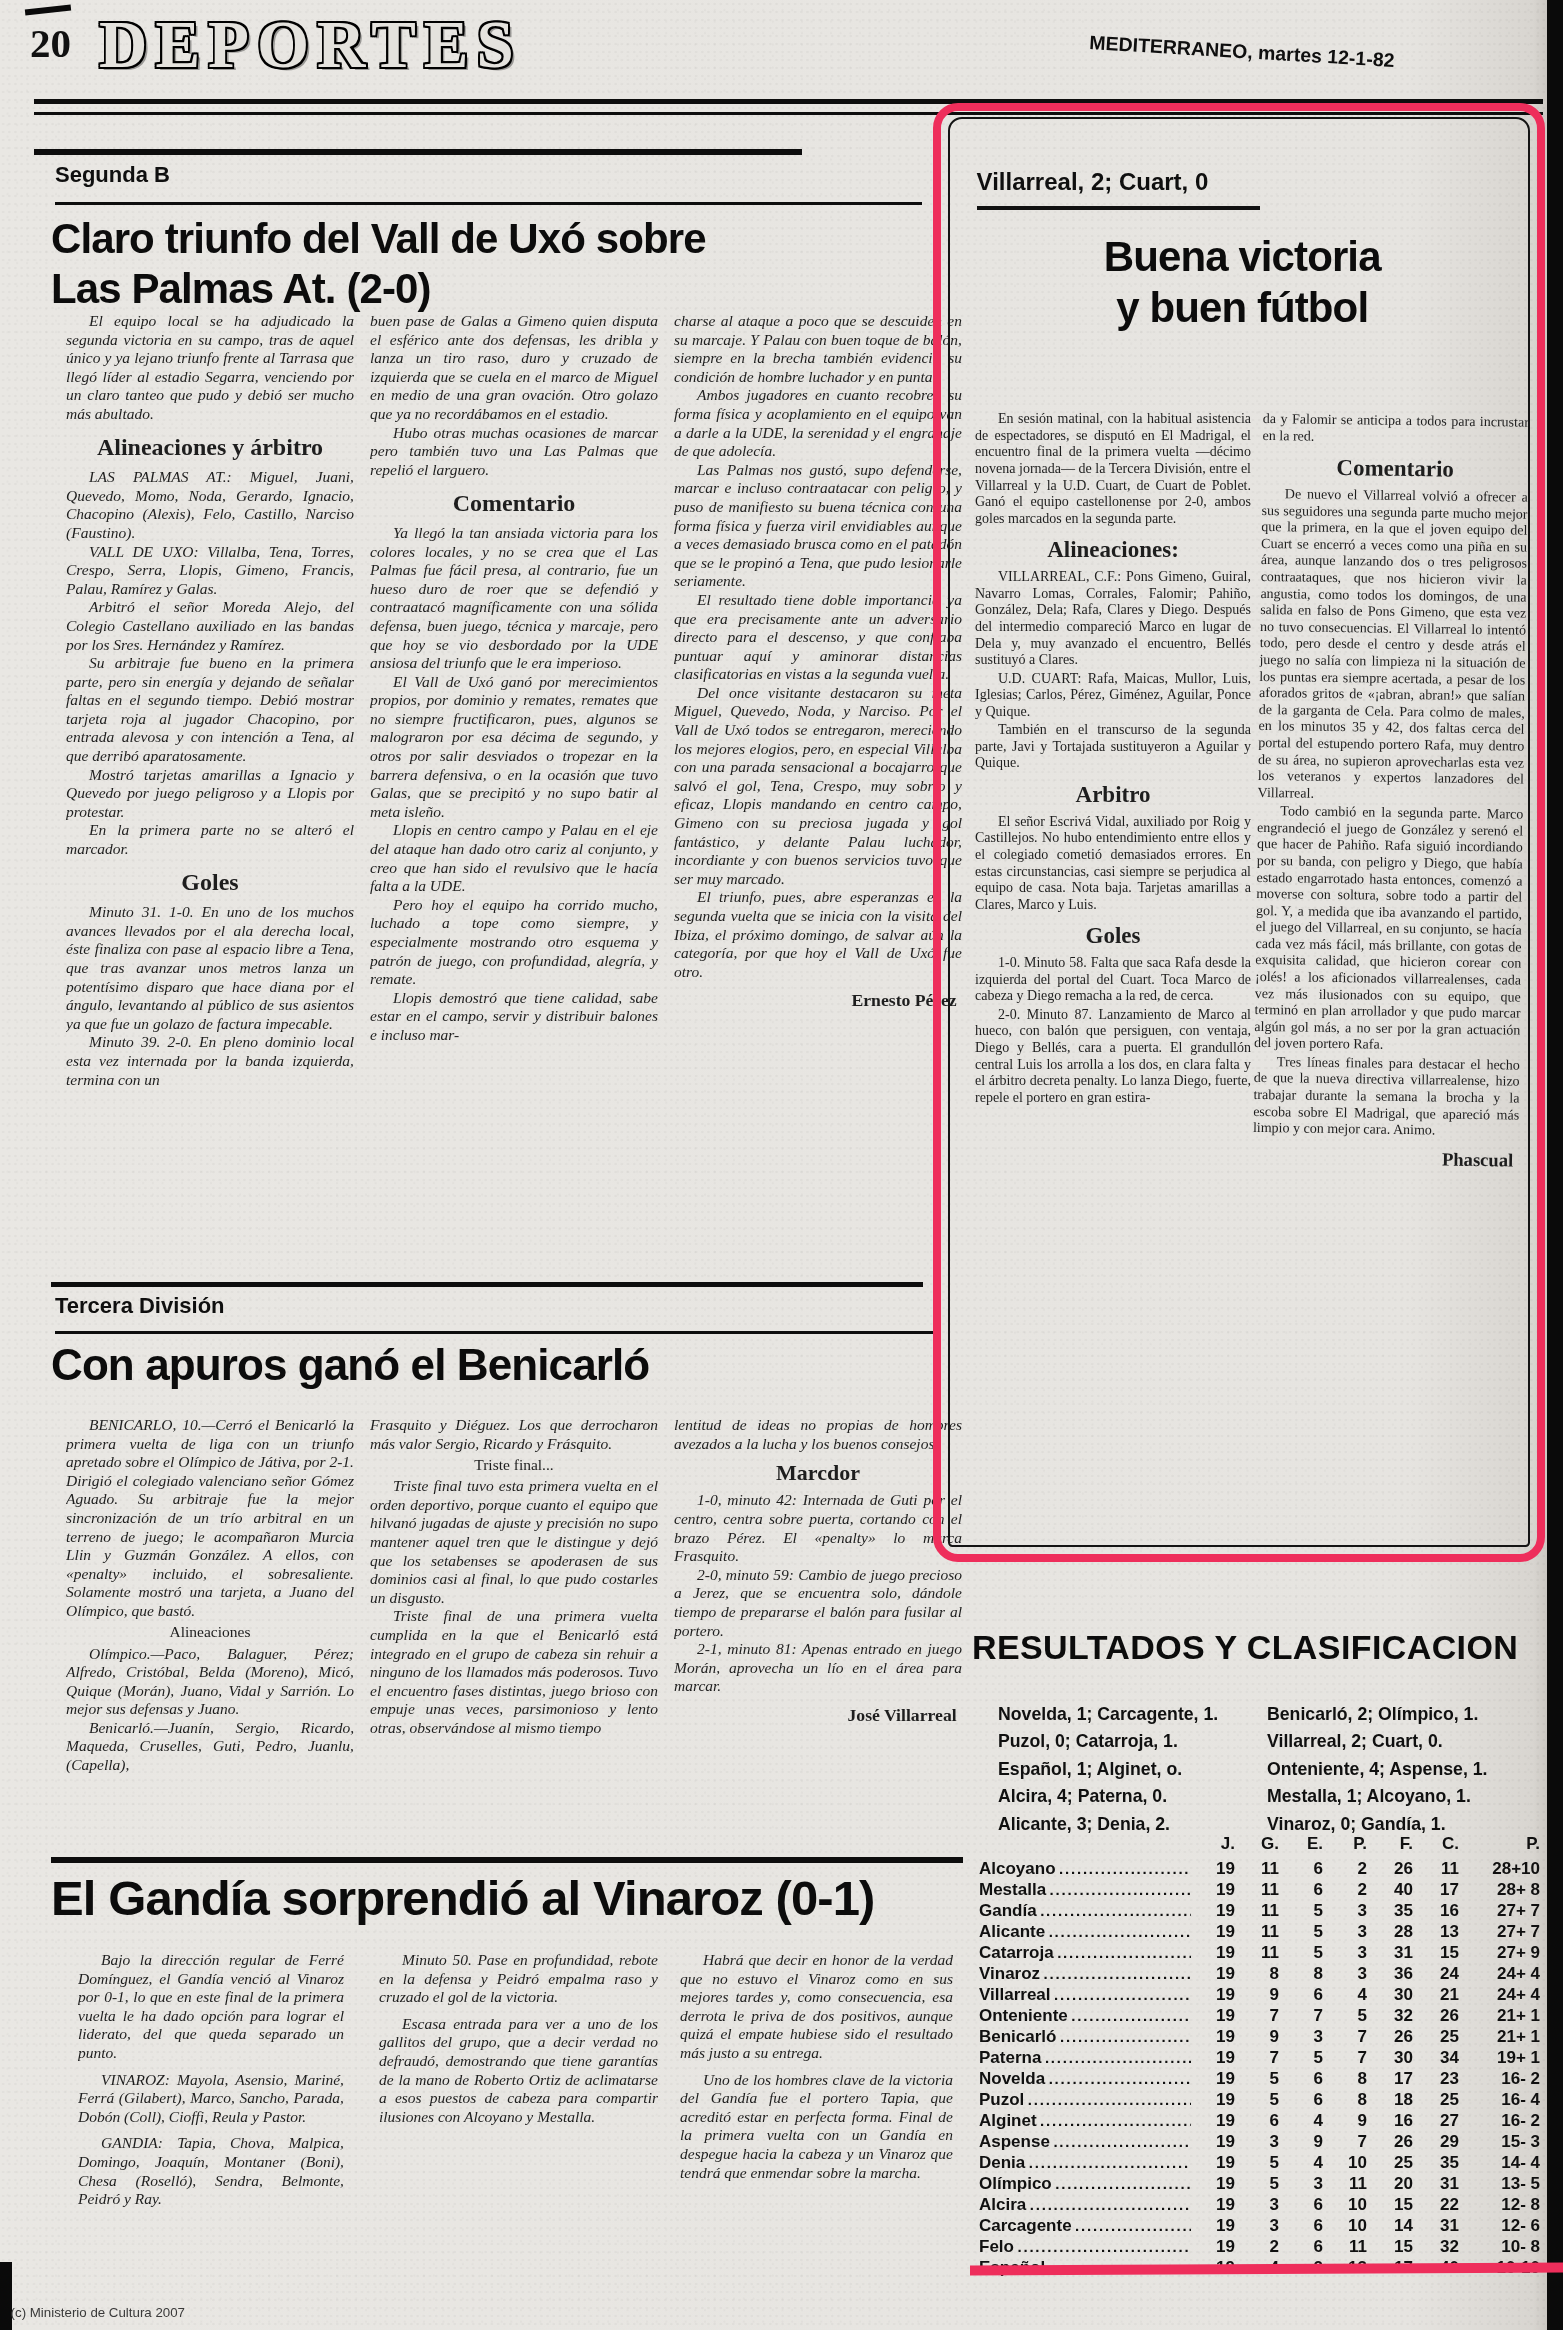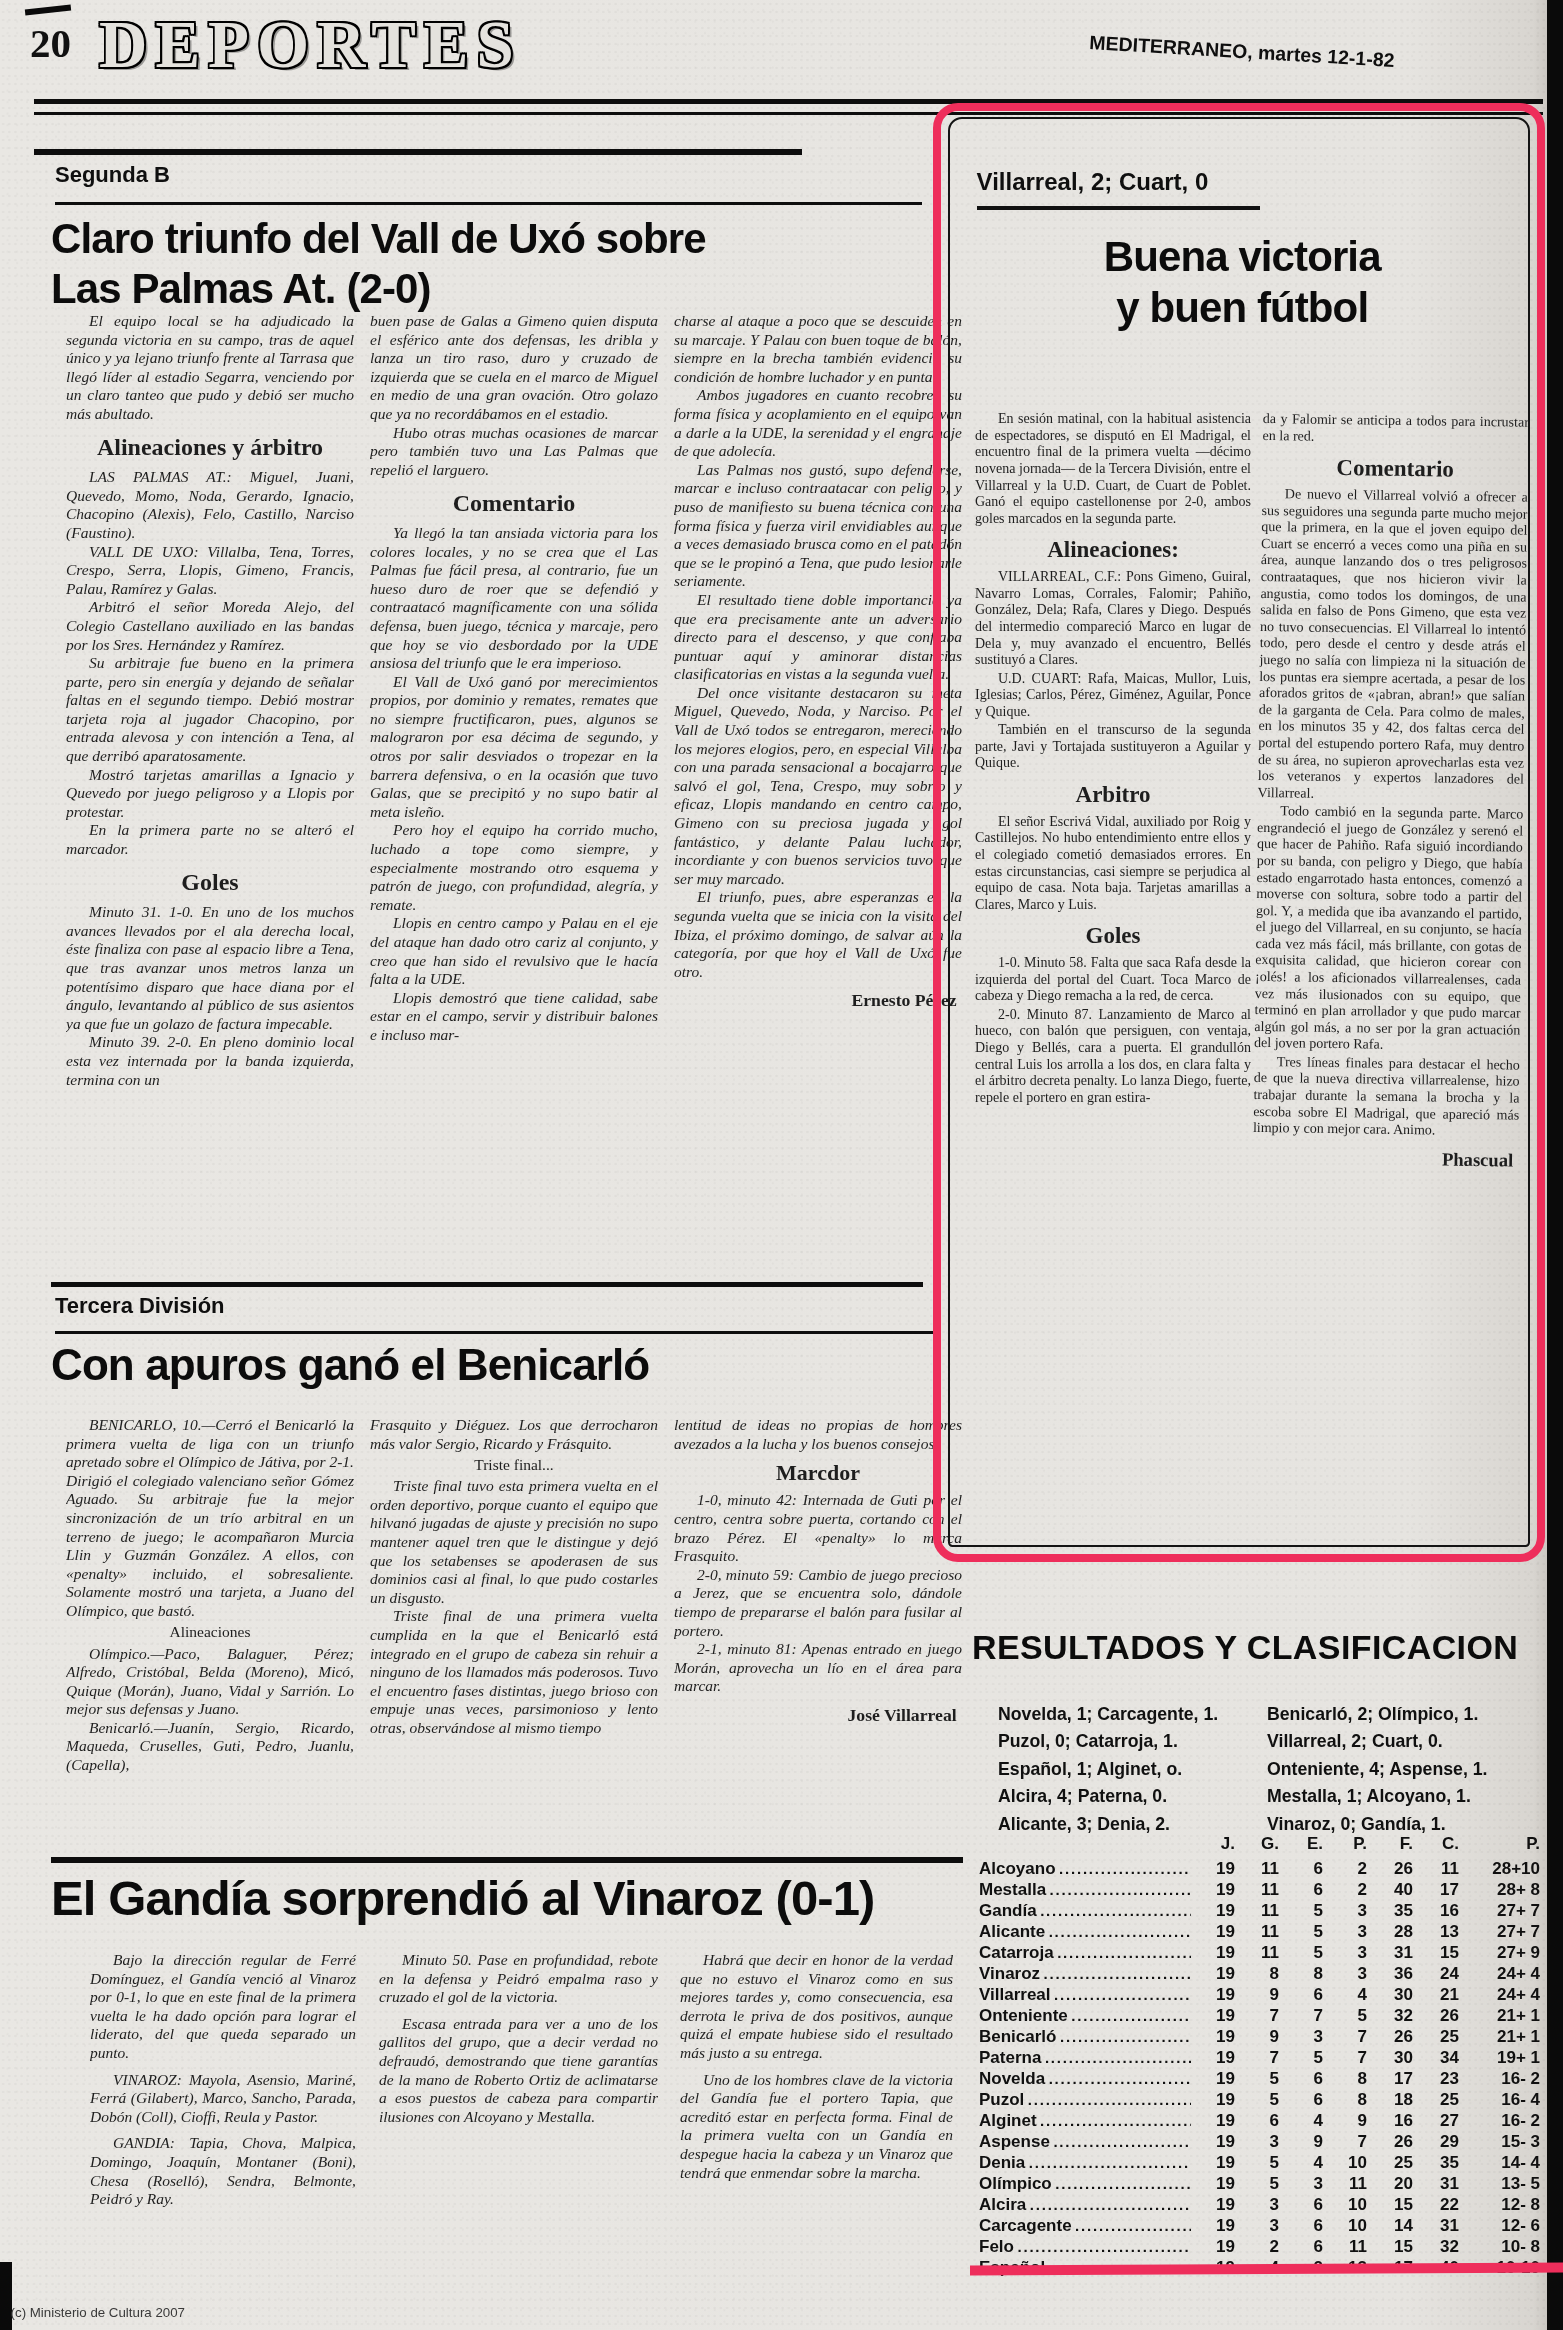--- a/index.html
+++ b/index.html
@@ -93,22 +93,22 @@
       <div class="subhead">Goles</div>
       <p class="par">Minuto 31. 1-0. En uno de los muchos avances llevados por el ala derecha local, éste finaliza con pase al espacio libre a Tena, que tras avanzar unos metros lanza un potentísimo disparo que hace diana por el ángulo, levantando al público de sus asientos ya que fue un golazo de factura impecable.</p>
       <p class="par">Minuto 39. 2-0. En pleno dominio local esta vez internada por la banda izquierda, termina con un</p>
     </div>
   <div class="col art" style="left:370px;top:312px;width:288px;height:966px;">
       <p class="par noind">buen pase de Galas a Gimeno quien disputa el esférico ante dos defensas, les dribla y lanza un tiro raso, duro y cruzado de izquierda que se cuela en el marco de Miguel en medio de una gran ovación. Otro golazo que ya no recordábamos en el estadio.</p>
       <p class="par">Hubo otras muchas ocasiones de marcar pero también tuvo una Las Palmas que repelió el larguero.</p>
       <div class="subhead">Comentario</div>
       <p class="par">Ya llegó la tan ansiada victoria para los colores locales, y no se crea que el Las Palmas fue fácil presa, al contrario, fue un hueso duro de roer que se defendió y contraatacó magníficamente con una sólida defensa, buen juego, técnica y marcaje, pero que hoy se vio desbordado por la UDE ansiosa del triunfo que le era imperioso.</p>
       <p class="par">El Vall de Uxó ganó por merecimientos propios, por dominio y remates, remates que no siempre fructificaron, pues, algunos se malograron por esa décima de segundo, y otros por salir desviados o tropezar en la barrera defensiva, o en la ocasión que tuvo Galas, que se precipitó y no supo batir al meta isleño.</p>
+      <p class="par">Llopis en centro campo y Palau en el eje del ataque han dado otro cariz al conjunto, y creo que han sido el revulsivo que le hacía falta a la UDE.</p>
       <p class="par">Pero hoy el equipo ha corrido mucho, luchado a tope como siempre, y especialmente mostrando otro esquema y patrón de juego, con profundidad, alegría, y remate.</p>
-      <p class="par">Llopis en centro campo y Palau en el eje del ataque han dado otro cariz al conjunto, y creo que han sido el revulsivo que le hacía falta a la UDE.</p>
       <p class="par">Llopis demostró que tiene calidad, sabe estar en el campo, servir y distribuir balones e incluso mar-</p>
     </div>
   <div class="col art" style="left:674px;top:312px;width:288px;height:966px;">
       <p class="par noind">charse al ataque a poco que se descuiden en su marcaje. Y Palau con buen toque de balón, siempre en la brecha también evidenció su condición de hombre luchador y en punta.</p>
       <p class="par">Ambos jugadores en cuanto recobren su forma física y acoplamiento en el equipo van a darle a la UDE, la serenidad y el engranaje de que adolecía.</p>
       <p class="par">Las Palmas nos gustó, supo defenderse, marcar e incluso contraatacar con peligro, y puso de manifiesto su buena técnica con una forma física y fuerza viril envidiables aunque a veces demasiado brusca como en el patadón que se le propinó a Tena, que pudo lesionarle seriamente.</p>
       <p class="par">El resultado tiene doble importancia ya que era precisamente ante un adversario directo para el descenso, y que confiaba puntuar aquí y aminorar distancias clasificatorias en vistas a la segunda vuelta.</p>
       <p class="par">Del once visitante destacaron su meta Miguel, Quevedo, Noda, y Narciso. Por el Vall de Uxó todos se entregaron, mereciendo los mejores elogios, pero, en especial Villalba con una parada sensacional a bocajarro que salvó el gol, Tena, Crespo, muy sobrio y eficaz, Llopis mandando en centro campo, Gimeno con su preciosa jugada y gol fantástico, y delante Palau luchador, incordiante y con buenos servicios tuvo que ser muy marcado.</p>
       <p class="par">El triunfo, pues, abre esperanzas en la segunda vuelta que se inicia con la visita del Ibiza, el próximo domingo, de salvar aún la categoría, por que hoy el Vall de Uxó fue otro.</p>
       <div class="sig">Ernesto Pérez</div>
@@ -134,21 +134,21 @@
       <p class="par noind">lentitud de ideas no propias de hombres avezados a la lucha y los buenos consejos.</p>
       <div class="subhead">Marcdor</div>
       <p class="par">1-0, minuto 42: Internada de Guti por el centro, centra sobre puerta, cortando con el brazo Pérez. El «penalty» lo marca Frasquito.</p>
       <p class="par">2-0, minuto 59: Cambio de juego precioso a Jerez, que se encuentra solo, dándole tiempo de prepararse el balón para fusilar al portero.</p>
       <p class="par">2-1, minuto 81: Apenas entrado en juego Morán, aprovecha un lío en el área para marcar.</p>
       <div class="sig">José Villarreal</div>
     </div>
 
   <div class="abs rule" style="left:51px;top:1857px;width:912px;height:6.2px;"></div>
   <div class="abs headline h4s" style="left:51px;top:1871px;width:938px;">El Gandía sorprendió al Vinaroz (0-1)</div>
-  <div class="col art art4" style="left:90px;top:1951px;width:266px;height:312px;">
+  <div class="col art art4" style="left:78px;top:1951px;width:266px;height:312px;">
       <p class="par">Bajo la dirección regular de Ferré Domínguez, el Gandía venció al Vinaroz por 0-1, lo que en este final de la primera vuelta le ha dado opción para lograr el liderato, del que queda separado un punto.</p>
       <p class="par">VINAROZ: Mayola, Asensio, Mariné, Ferrá (Gilabert), Marco, Sancho, Parada, Dobón (Coll), Cioffi, Reula y Pastor.</p>
       <p class="par">GANDIA: Tapia, Chova, Malpica, Domingo, Joaquín, Montaner (Boni), Chesa (Roselló), Sendra, Belmonte, Peidró y Ray.</p>
     </div>
   <div class="col art art4" style="left:379px;top:1951px;width:279px;height:312px;">
       <p class="par">Minuto 50. Pase en profundidad, rebote en la defensa y Peidró empalma raso y cruzado el gol de la victoria.</p>
       <p class="par">Escasa entrada para ver a uno de los gallitos del grupo, que a decir verdad no defraudó, demostrando que tiene garantías de la mano de Roberto Ortiz de aclimatarse a esos puestos de cabeza para compartir ilusiones con Alcoyano y Mestalla.</p>
     </div>
   <div class="col art art4" style="left:680px;top:1951px;width:273px;height:312px;">
       <p class="par">Habrá que decir en honor de la verdad que no estuvo el Vinaroz como en sus mejores tardes y, como consecuencia, esa derrota le priva de dos positivos, aunque quizá el empate hubiese sido el resultado más justo a su entrega.</p>

